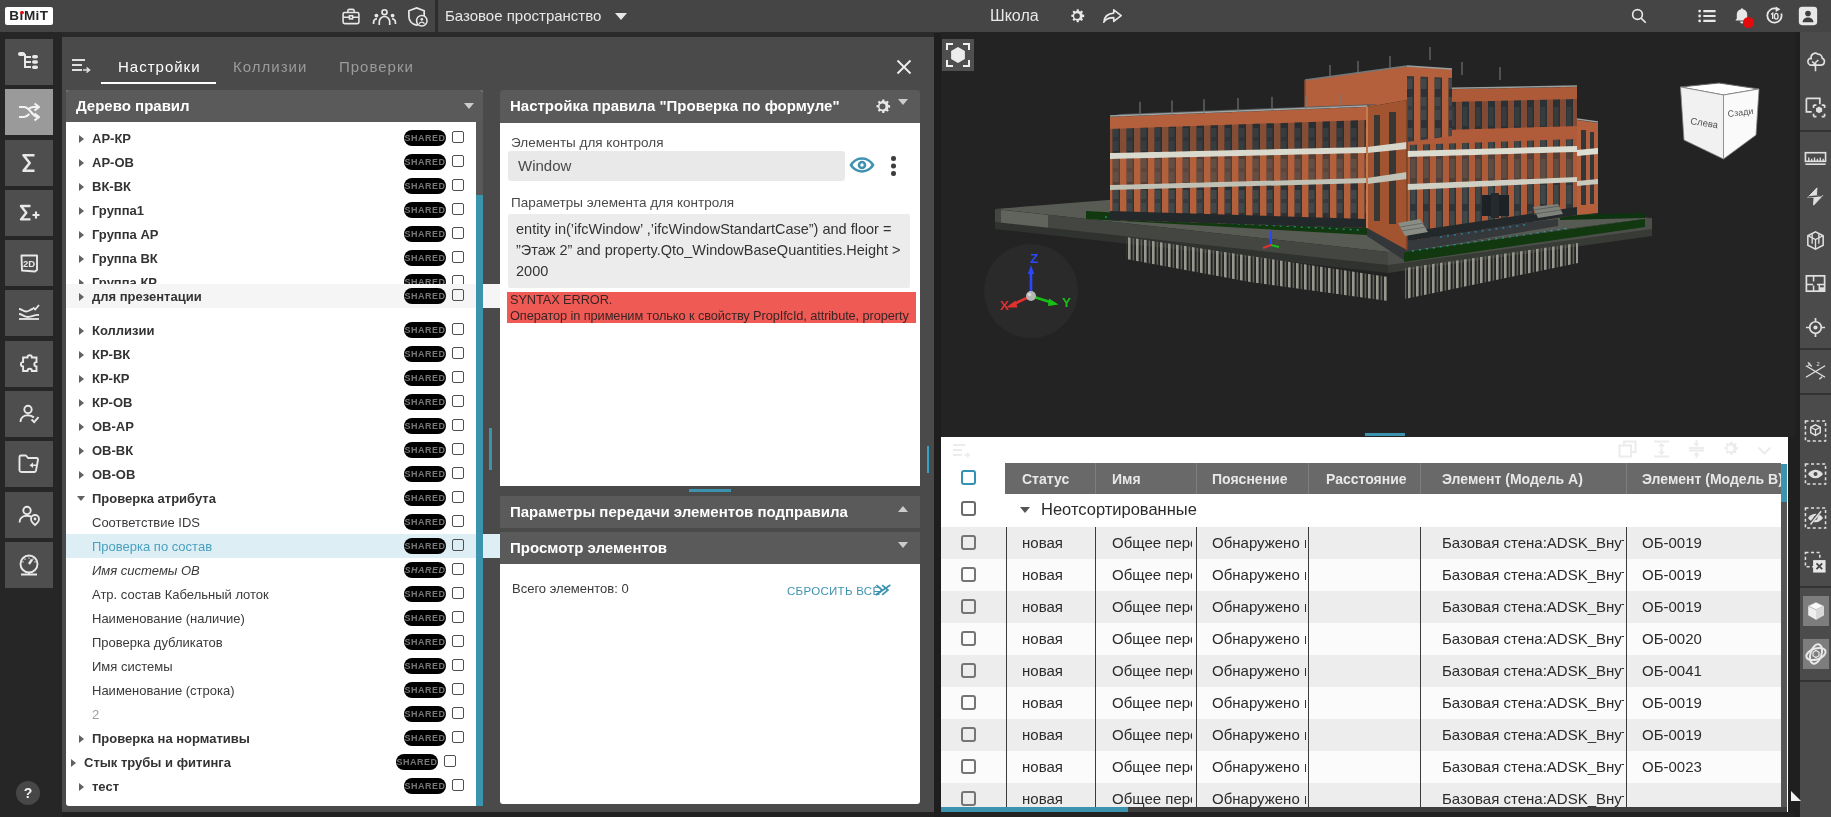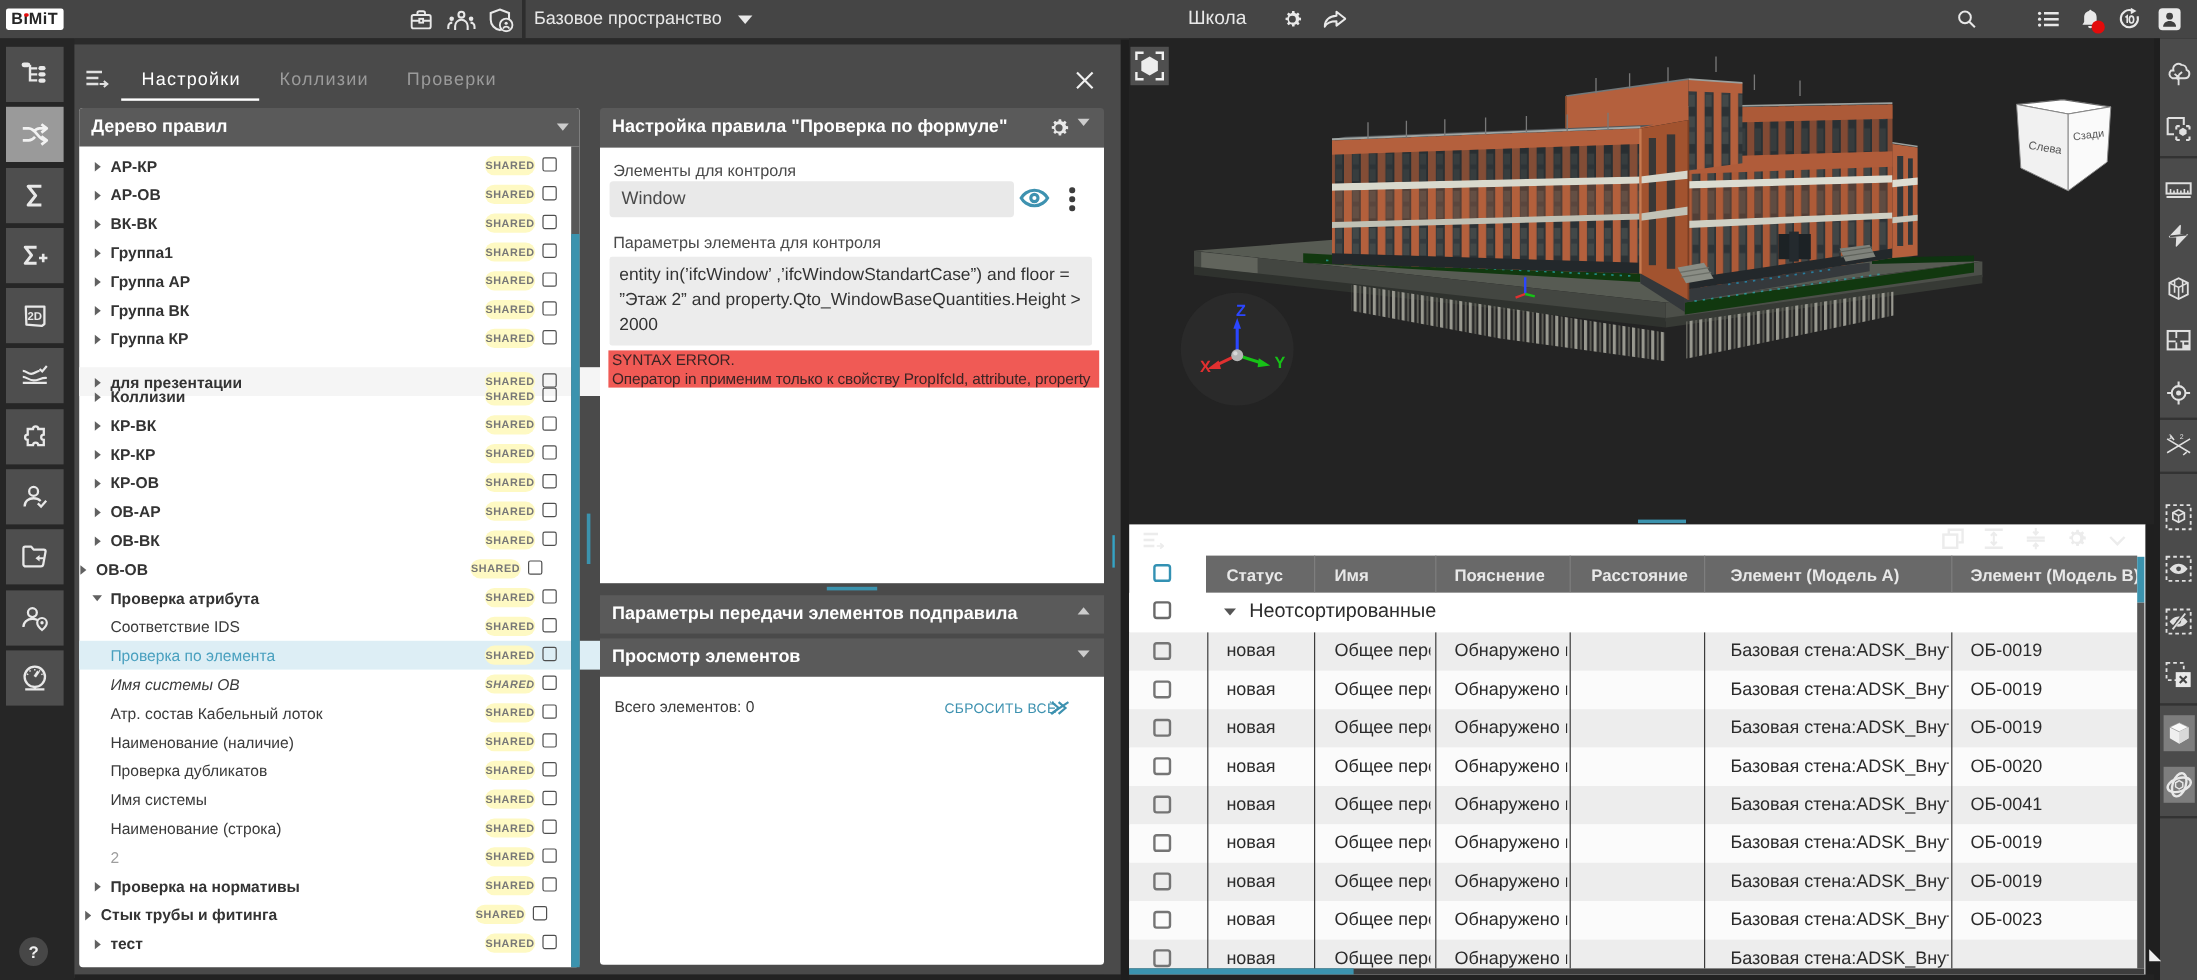--- a/index.html
+++ b/index.html
@@ -27,21 +27,21 @@
 
 .phead { position:absolute; background:#5a5a5a; color:#fff; font-weight:bold; font-size:15px; line-height:32px; padding-left:10px; }
 #treepanel { left:66px; top:90px; width:417px; height:716px; background:#fff; border-radius:3px; }
 #treehead { left:66px; top:90px; width:417px; height:32px; border-radius:3px 3px 0 0; }
 
 .trow { position:absolute; left:0; width:450px; height:24px; font-size:13px; color:#3a3a3a; }
 .trow .lbl { position:absolute; left:26px; top:4.5px; white-space:nowrap; }
 .trow.b .lbl { font-weight:bold; color:#333; }
 .trow .car { position:absolute; left:13px; top:9px; width:0; height:0; border-left:5px solid #616161; border-top:4px solid transparent; border-bottom:4px solid transparent; }
 .trow .card { position:absolute; left:11px; top:10px; width:0; height:0; border-top:5px solid #616161; border-left:4px solid transparent; border-right:4px solid transparent; }
-.trow .shared { position:absolute; left:338px; top:4px; width:42px; height:16px; background:#fef9c3; border-radius:8px; color:#777; font-size:9px; font-weight:bold; letter-spacing:0.5px; text-align:center; line-height:16px; }
+.trow .shared { position:absolute; left:338px; top:4px; width:42px; height:16px; background:#000000; border-radius:8px; color:#777; font-size:9px; font-weight:bold; letter-spacing:0.5px; text-align:center; line-height:16px; }
 .trow .cb { position:absolute; left:386px; top:5px; width:12px; height:12px; border:1.5px solid #4f4f4f; border-radius:2px; background:transparent; }
 .trow.sel { background:#ddeef5; }
 .trow.sel .lbl { color:#49a0bf; }
 .trow.hl { background:#f5f5f5; }
 .trow.gray .lbl { color:#9e9e9e; }
 #treescroll { left:476px; top:122px; width:7px; height:684px; background:#585858; }
 #treethumb { left:476px; top:195px; width:7px; height:611px; background:#3b93ae; }
 
 #sethead { left:500px; top:90px; width:420px; height:33px; border-radius:3px 3px 0 0; }
 #setbody { left:500px; top:123px; width:420px; height:363px; background:#fff; }
@@ -272,21 +272,21 @@
       <div class="lbl">Группа ВК</div>
       <div class="shared">SHARED</div>
       <div class="cb"></div>
     </div>
 <div class="trow b" style="left:66px;top:270px;">
       <div class="car"></div>
       <div class="lbl">Группа КР</div>
       <div class="shared">SHARED</div>
       <div class="cb"></div>
     </div>
-<div class="trow b hl" style="left:66px;top:306px;">
+<div class="trow b hl" style="left:66px;top:284px;">
       <div class="car"></div>
       <div class="lbl">для презентации</div>
       <div class="shared">SHARED</div>
       <div class="cb"></div>
     </div>
 <div class="trow b" style="left:66px;top:318px;">
       <div class="car"></div>
       <div class="lbl">Коллизии</div>
       <div class="shared">SHARED</div>
       <div class="cb"></div>
@@ -314,39 +314,39 @@
       <div class="lbl">ОВ-АР</div>
       <div class="shared">SHARED</div>
       <div class="cb"></div>
     </div>
 <div class="trow b" style="left:66px;top:438px;">
       <div class="car"></div>
       <div class="lbl">ОВ-ВК</div>
       <div class="shared">SHARED</div>
       <div class="cb"></div>
     </div>
-<div class="trow b" style="left:54px;top:462px;">
+<div class="trow b" style="left:66px;top:462px;">
       <div class="car"></div>
       <div class="lbl">ОВ-ОВ</div>
       <div class="shared">SHARED</div>
       <div class="cb"></div>
     </div>
 <div class="trow b" style="left:66px;top:486px;">
       <div class="card"></div>
       <div class="lbl">Проверка атрибута</div>
       <div class="shared">SHARED</div>
       <div class="cb"></div>
     </div>
 <div class="trow " style="left:66px;top:510px;">
       <div class="lbl">Соответствие IDS</div>
       <div class="shared">SHARED</div>
       <div class="cb"></div>
     </div>
 <div class="trow sel" style="left:66px;top:534px;">
-      <div class="lbl">Проверка по элемента</div>
+      <div class="lbl">Проверка по состав</div>
       <div class="shared">SHARED</div>
       <div class="cb"></div>
     </div>
 <div class="trow " style="left:66px;top:558px;font-style:italic;">
       <div class="lbl">Имя системы ОВ</div>
       <div class="shared">SHARED</div>
       <div class="cb"></div>
     </div>
 <div class="trow " style="left:66px;top:582px;">
       <div class="lbl">Атр. состав Кабельный лоток</div>

